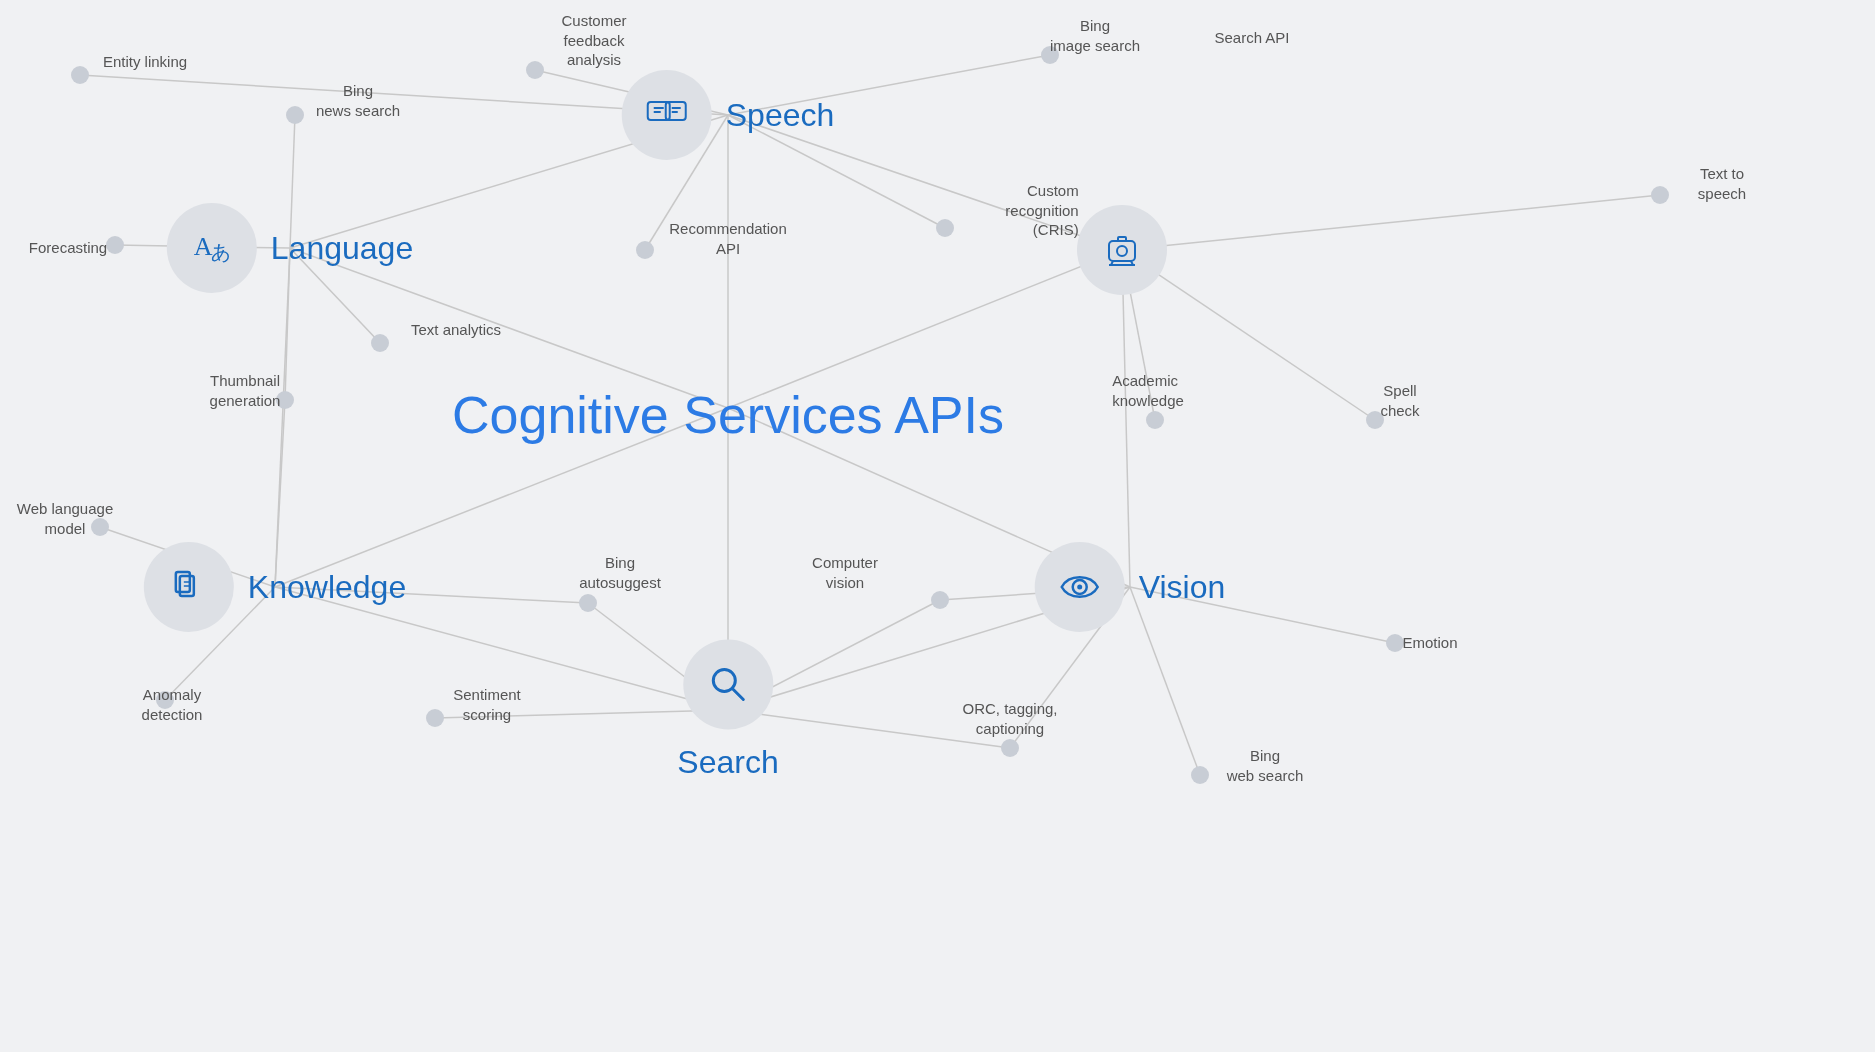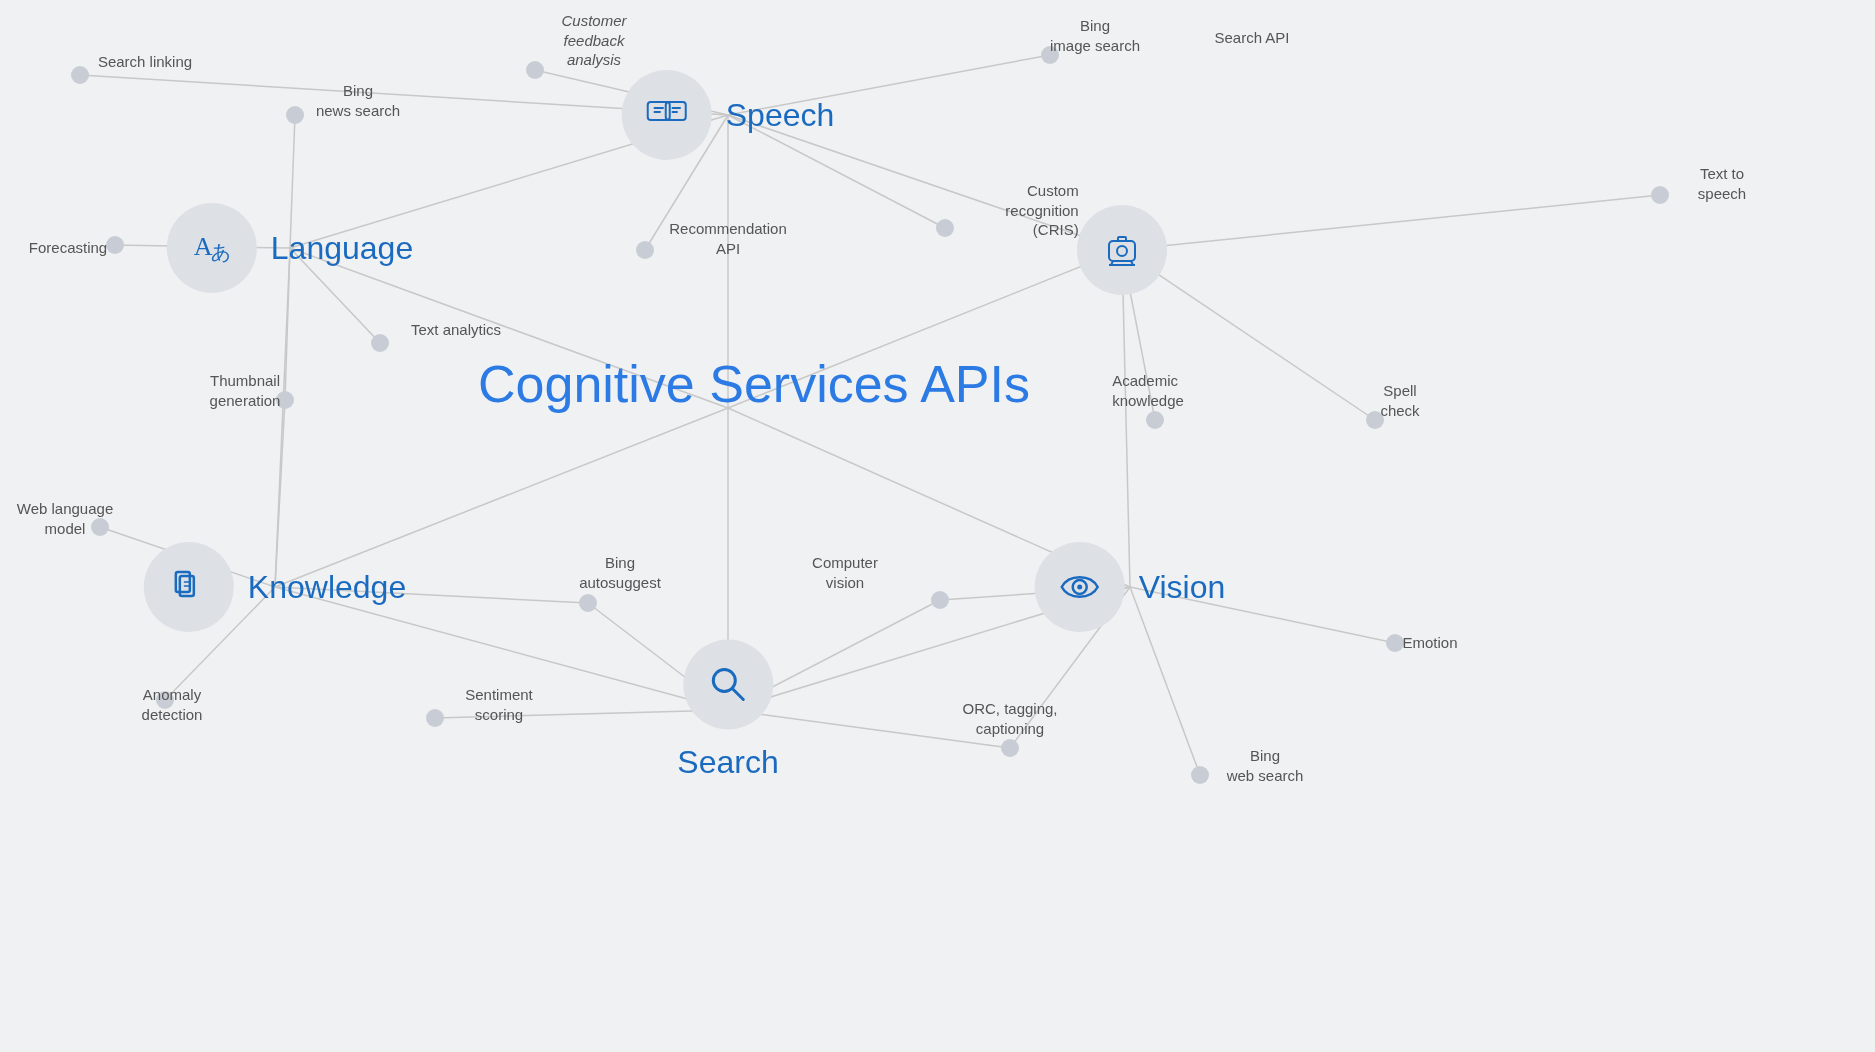--- a/index.html
+++ b/index.html
@@ -130,21 +130,21 @@
   <line x1="728" y1="710" x2="588" y2="603"></line>
   <line x1="728" y1="710" x2="940" y2="600"></line>
   <line x1="728" y1="710" x2="1010" y2="748"></line>
 
   <line x1="1130" y1="587" x2="940" y2="600"></line>
   <line x1="1130" y1="587" x2="1395" y2="643"></line>
   <line x1="1130" y1="587" x2="1200" y2="775"></line>
   <line x1="1130" y1="587" x2="1010" y2="748"></line>
 </svg>
 
-<div class="center-title" style="left: 728px; top: 384px; margin-left: 26px;">Cognitive Services APIs</div>
+<div class="center-title" style="left: 728px; top: 415px;">Cognitive Services APIs</div>
 
 <div class="node hub" style="left: 728px; top: 115px;">
   <div class="hub-circle">
     <svg viewBox="0 0 46 46" fill="none" xmlns="http://www.w3.org/2000/svg">
       <rect x="4" y="10" width="22" height="18" rx="3" stroke="#1a6bbf" stroke-width="2" fill="none"></rect>
       <rect x="22" y="10" width="20" height="18" rx="3" stroke="#1a6bbf" stroke-width="2" fill="none"></rect>
       <line x1="10" y1="16" x2="20" y2="16" stroke="#1a6bbf" stroke-width="2"></line>
       <line x1="10" y1="20" x2="17" y2="20" stroke="#1a6bbf" stroke-width="2"></line>
       <line x1="28" y1="16" x2="37" y2="16" stroke="#1a6bbf" stroke-width="2"></line>
       <line x1="28" y1="20" x2="34" y2="20" stroke="#1a6bbf" stroke-width="2"></line>
@@ -263,33 +263,33 @@
 <div class="node" style="left:435px;top:718px;">
     <div class="dot"></div>
   </div>
 <div class="node" style="left:1010px;top:748px;">
     <div class="dot"></div>
   </div>
 <div class="node" style="left:1200px;top:775px;">
     <div class="dot"></div>
   </div>
 
-<div class="node label-node" style="left:145px;top:62px;">Search linking</div>
+<div class="node label-node" style="left:145px;top:62px;">Entity linking</div>
 <div class="node label-node" style="left:1095px;top:35px; text-align:center;">Bing<br>image search</div>
 <div class="node label-node" style="left:1252px;top:38px;">Search API</div>
-<div class="node label-node" style="left:594px;top:40px; text-align:center;font-style:italic;">Customer<br>feedback<br>analysis</div>
+<div class="node label-node" style="left:594px;top:40px; text-align:center;">Customer<br>feedback<br>analysis</div>
 <div class="node label-node" style="left:358px;top:100px; text-align:center;">Bing<br>news search</div>
 <div class="node label-node" style="left:68px;top:248px;">Forecasting</div>
 <div class="node label-node" style="left:1722px;top:183px; text-align:center;">Text to<br>speech</div>
 <div class="node label-node" style="left:720px;top:238px; text-align:center;margin-left:8px;">Recommendation<br>API</div>
 <div class="node label-node" style="left:1042px;top:210px; text-align:right;">Custom<br>recognition<br>(CRIS)</div>
 <div class="node label-node" style="left:456px;top:330px;">Text analytics</div>
 <div class="node label-node" style="left:209px;top:390px; text-align:center;margin-left:36px;">Thumbnail<br>generation</div>
 <div class="node label-node" style="left:1148px;top:390px; text-align:left;">Academic<br>knowledge</div>
 <div class="node label-node" style="left:1400px;top:400px; text-align:center;">Spell<br>check</div>
 <div class="node label-node" style="left:65px;top:518px; text-align:center;">Web language<br>model</div>
 <div class="node label-node" style="left:620px;top:572px; text-align:center;">Bing<br>autosuggest</div>
 <div class="node label-node" style="left:845px;top:572px; text-align:center;">Computer<br>vision</div>
 <div class="node label-node" style="left:1430px;top:643px;">Emotion</div>
 <div class="node label-node" style="left:172px;top:704px; text-align:center;">Anomaly<br>detection</div>
-<div class="node label-node" style="left:487px;top:704px; text-align:center;margin-left:12px;">Sentiment<br>scoring</div>
+<div class="node label-node" style="left:487px;top:704px; text-align:center;">Sentiment<br>scoring</div>
 <div class="node label-node" style="left:1010px;top:718px; text-align:center;">ORC, tagging,<br>captioning</div>
 <div class="node label-node" style="left:1265px;top:765px; text-align:center;">Bing<br>web search</div>
 
 </body></html>

